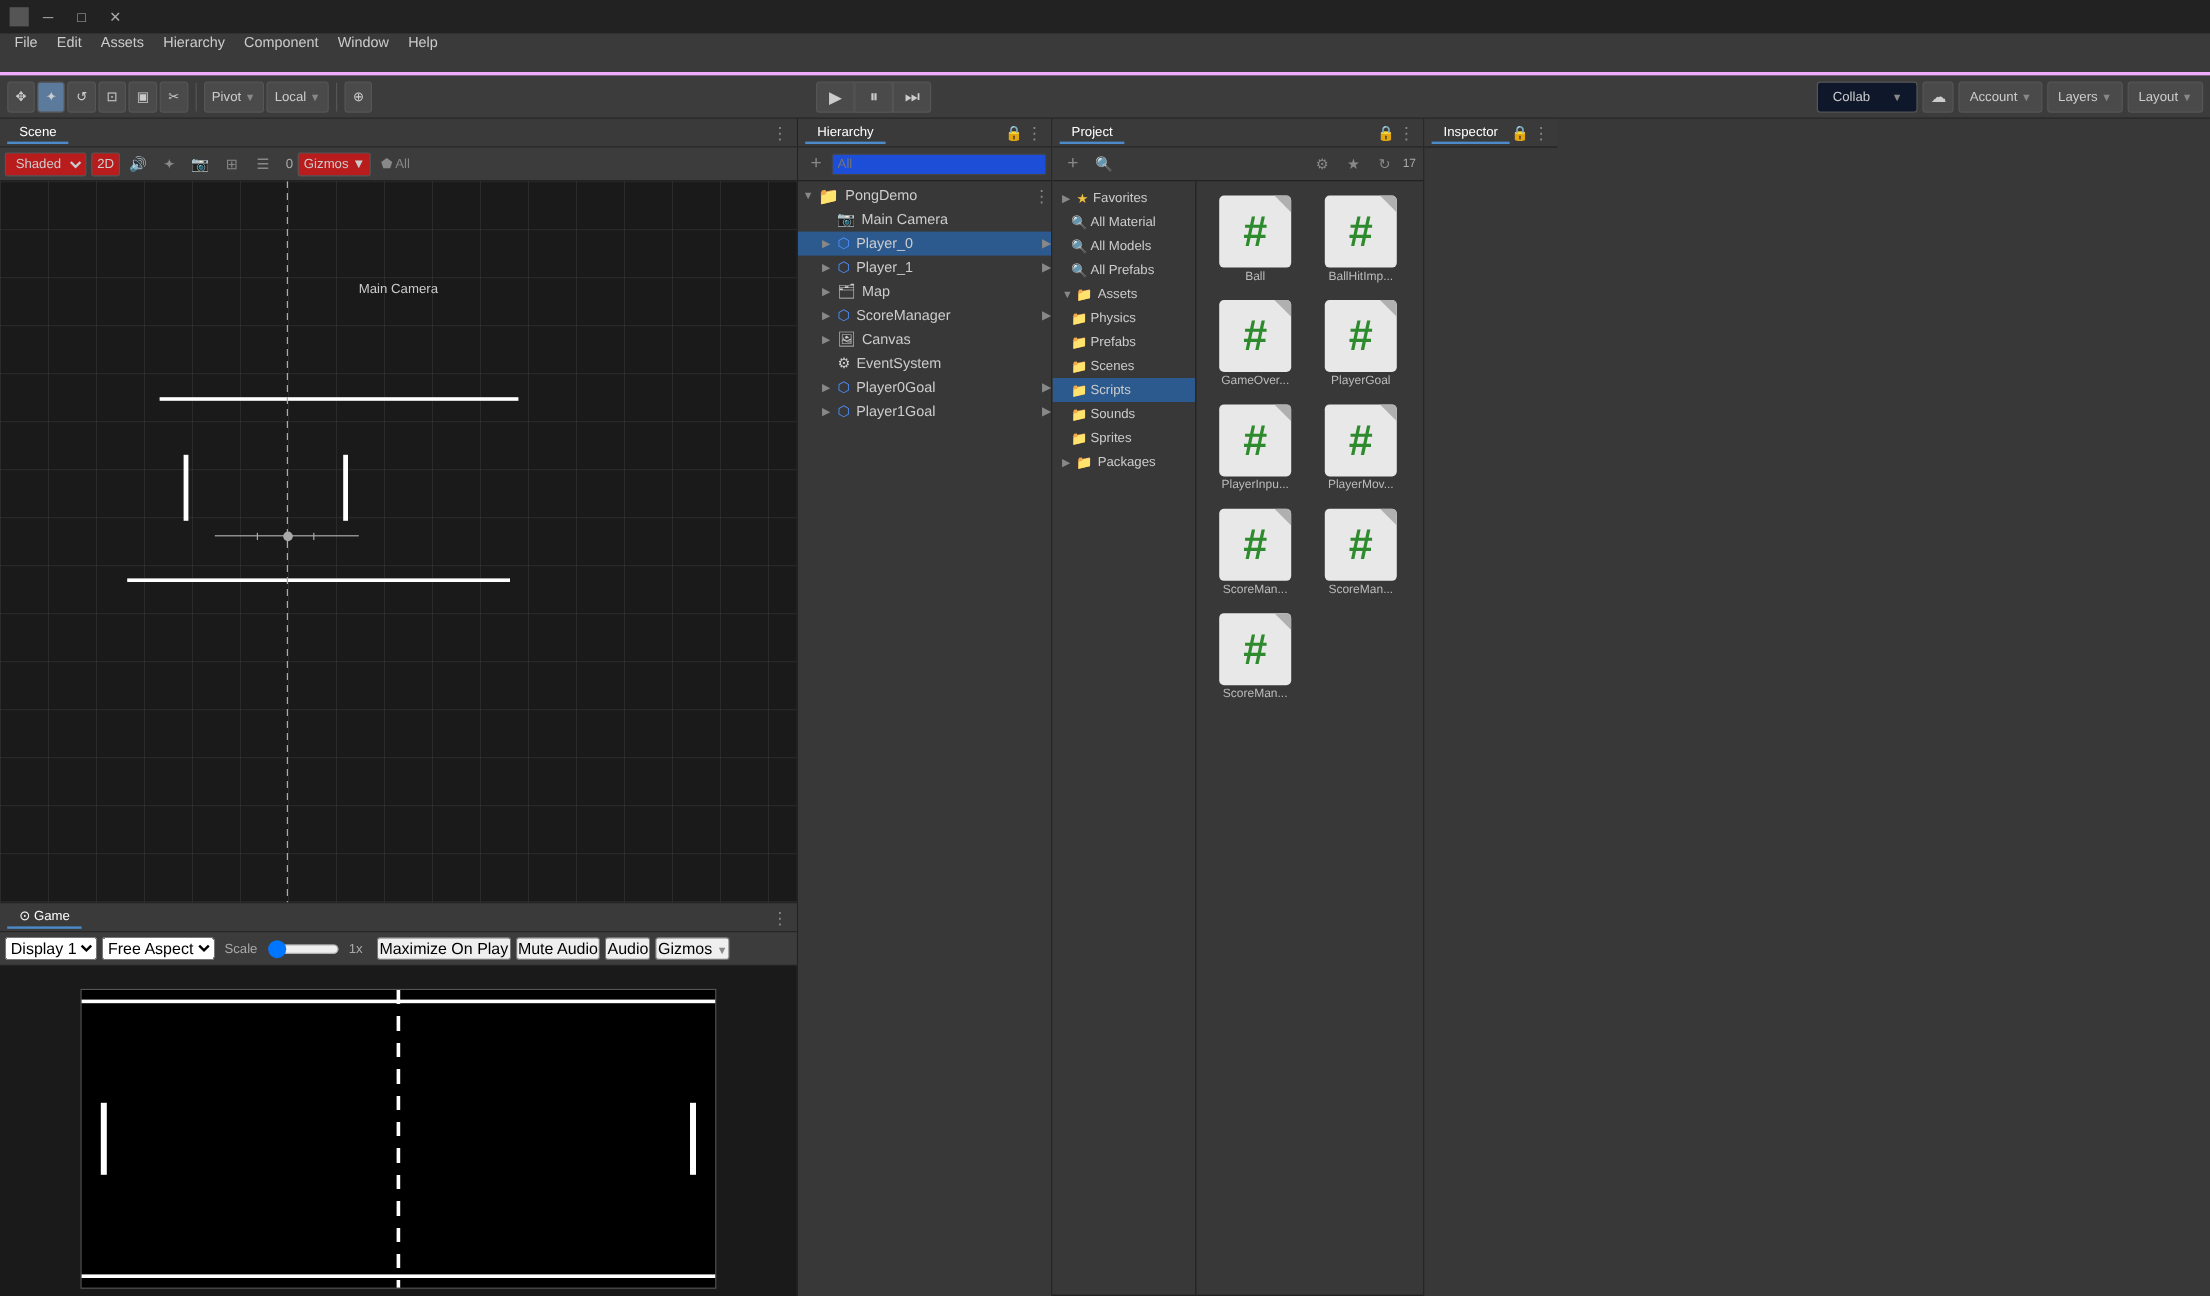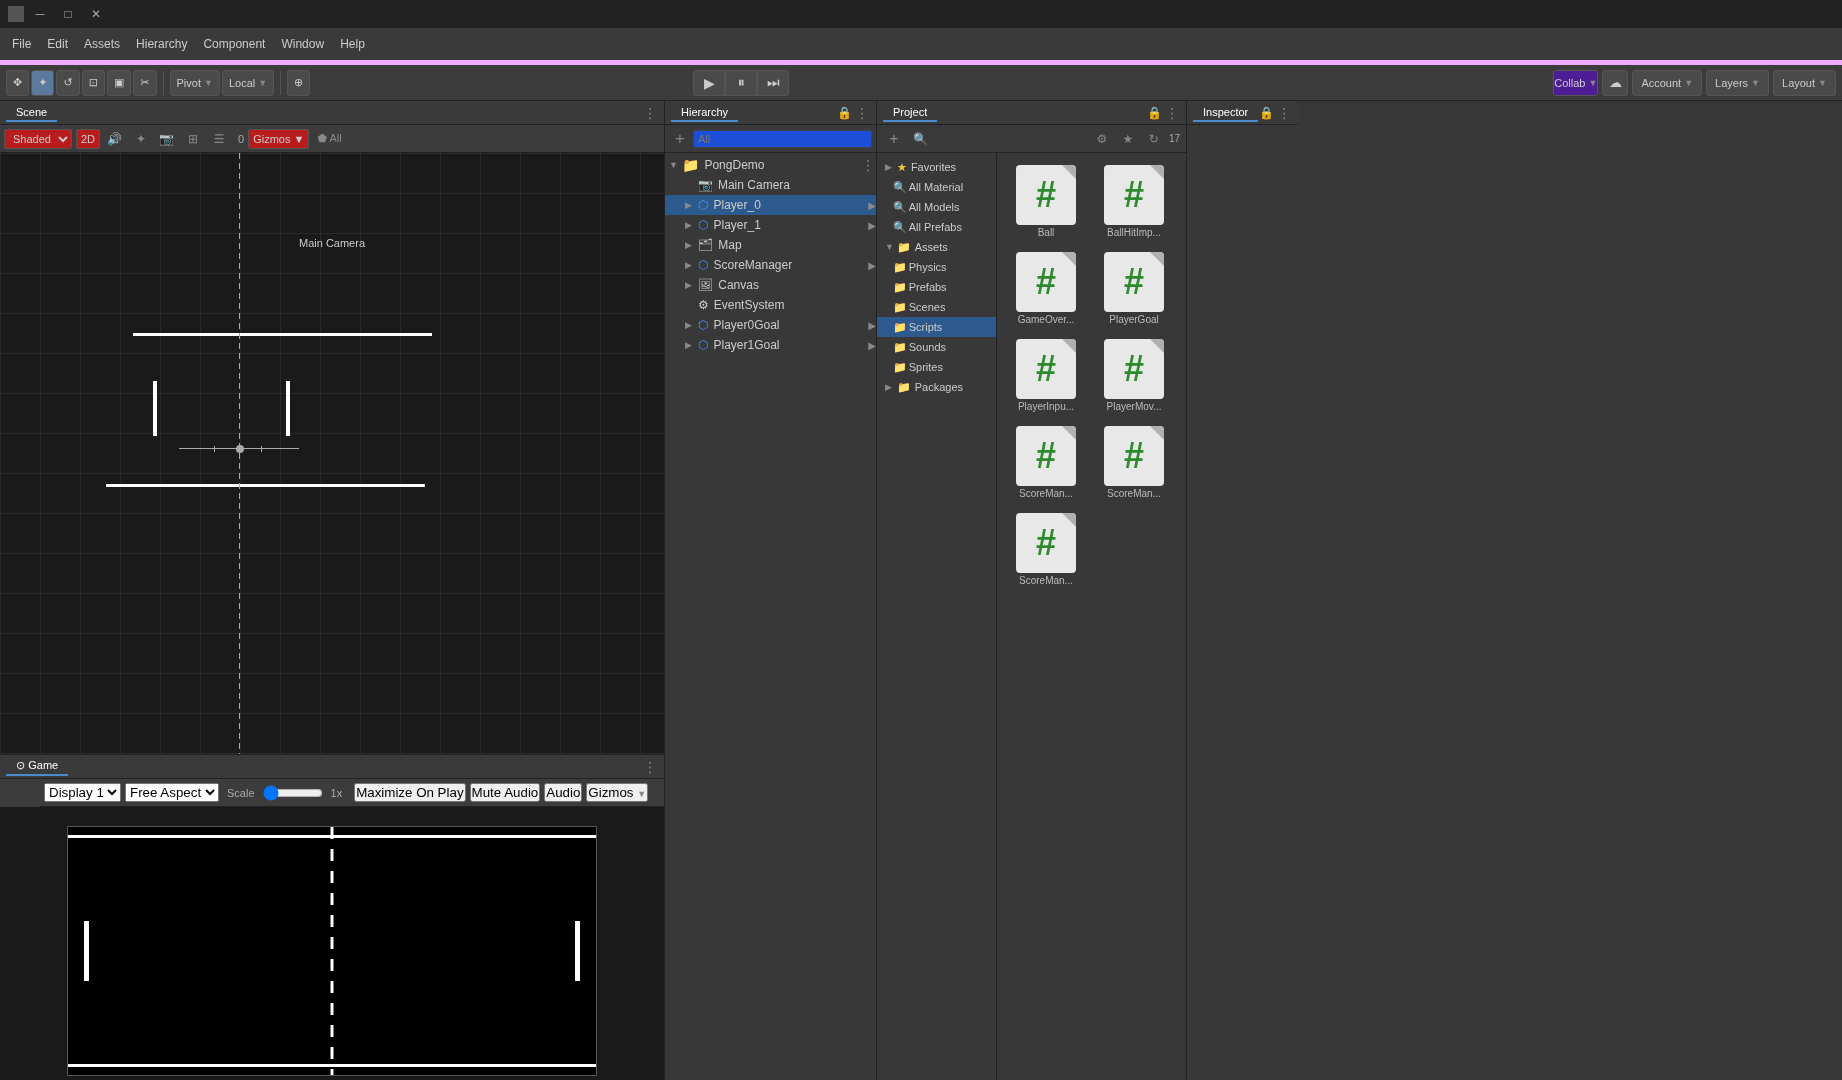--- a/index.html
+++ b/index.html
@@ -37,23 +37,23 @@
       width: 20px; height: 20px;
       display: flex; align-items: center; justify-content: center;
       cursor: pointer; color: #aaa; font-size: 12px;
     }
 
     
     #menu-bar {
       height: 22px;
       background: #3a3a3a;
       display: flex;
-      align-items: center;
+      align-items: flex-end;
       padding: 16px 4px;
-      border-bottom: 5px solid #f0abfc;
+      border-bottom: 3px solid #f0abfc;
     }
     #menu-bar .menu-item {
       padding: 2px 8px;
       cursor: pointer;
       color: #ccc;
       font-size: 12px;
     }
 
     
     #toolbar {
@@ -99,27 +99,27 @@
       font-size: 14px;
       cursor: pointer;
       display: flex; align-items: center; justify-content: center;
     }
     .play-btn:first-child { border-radius: 3px 0 0 3px; }
     .play-btn:last-child { border-radius: 0 3px 3px 0; }
     .right-toolbar {
       display: flex; align-items: center; gap: 4px; margin-left: auto;
     }
     .collab-btn {
-      height: 26px; padding: 0 0;
-      background: #4c1d95;
+      height: 26px; padding: 0 12px;
+      background: #0f172a;
       border: 1px solid #555;
       border-radius: 3px;
       color: #ccc; font-size: 11px;
       cursor: pointer;
-      display: flex; align-items: center; gap: 3px;
+      display: flex; align-items: center; gap: 18px;
     }
     .cloud-btn {
       width: 26px; height: 26px;
       background: #4a4a4a;
       border: 1px solid #555;
       border-radius: 3px;
       color: #ccc;
       font-size: 13px;
       cursor: pointer;
       display: flex; align-items: center; justify-content: center;
@@ -236,21 +236,20 @@
       background: #3c3c3c;
     }
     .game-toolbar {
       height: 28px;
       background: #3c3c3c;
       display: flex;
       align-items: center;
       padding: 0 4px;
       gap: 4px;
       border-bottom: 1px solid #222;
-      margin-left: 40px;
     }
     .game-canvas {
       flex: 1;
       background: #1a1a1a;
       position: relative;
       overflow: hidden;
       display: flex;
       align-items: center;
       justify-content: center;
     }

